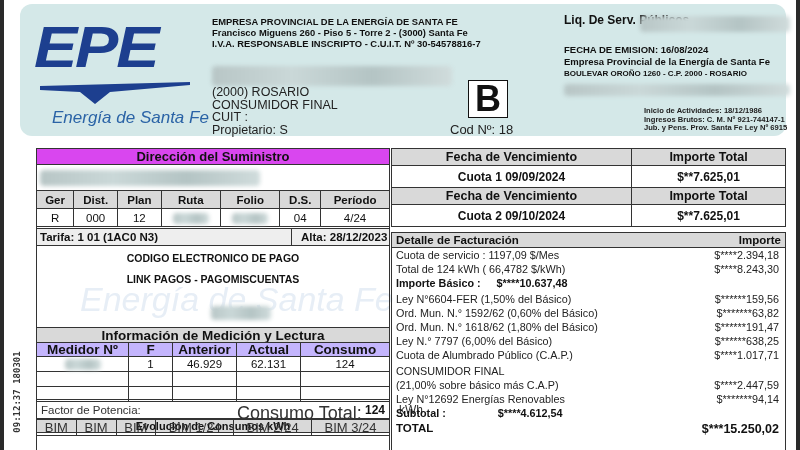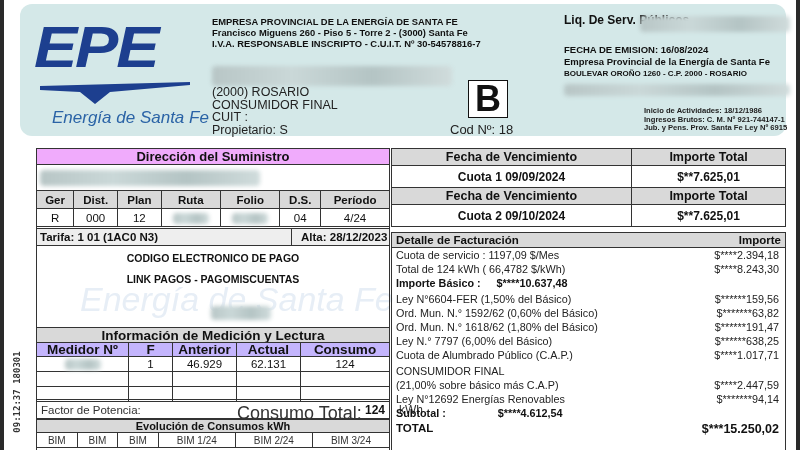--- a/index.html
+++ b/index.html
@@ -29,21 +29,21 @@
   .emis { position: absolute; left: 544px; top: 40px; font-size: 9.5px; font-weight: bold; line-height: 12px; white-space: nowrap; }
   .emis .small { font-size: 8px; }
   .emis-blur { position: absolute; left: 544px; top: 80px; width: 226px; height: 12px; }
   .inicio { position: absolute; left: 624px; top: 103px; font-size: 7.6px; font-weight: bold; line-height: 8.5px; white-space: nowrap; color: #222; }
 
   
   table { border-collapse: collapse; position: absolute; }
   td, th { border: 1px solid #333; padding: 0 3px; white-space: nowrap; }
 
   .left-frame { position: absolute; left: 36px; top: 148px; width: 354px; height: 302px; border: 1px solid #333; border-bottom: none; }
-  .sum-title { position: absolute; left: 36px; top: 148px; width: 354px; height: 17px; background: #f0abfc; border: 1px solid #333; font-size: 13px; font-weight: bold; text-align: center; line-height: 16px; }
+  .sum-title { position: absolute; left: 36px; top: 148px; width: 354px; height: 17px; background: #d946ef; border: 1px solid #333; font-size: 13px; font-weight: bold; text-align: center; line-height: 16px; }
   .sum-blur { position: absolute; left: 40px; top: 170px; width: 220px; height: 16px; }
 
   .meta-table { left: 36px; top: 190px; width: 354px; font-size: 11.5px; }
   .meta-table td { height: 18px; text-align: center; }
   .meta-table tr.hdr td { background: #d9d9d9; font-weight: bold; }
   .cellblur { display: inline-block; width: 36px; height: 11px; vertical-align: middle; }
 
   .tarifa-row { position: absolute; left: 36px; top: 228px; width: 354px; height: 18px; border: 1px solid #333; background: #eee; font-size: 11.5px; font-weight: bold; }
   .tarifa-row .t1 { position: absolute; left: 3px; top: 2px; }
   .tarifa-row .t2 { position: absolute; left: 254px; top: 2px; border-left: 1px solid #333; padding-left: 9px; height: 17px; top: 0; line-height: 17px; }
@@ -58,21 +58,21 @@
   .med-table td { height: 15px; text-align: center; }
   .med-table tr.hdr td { background: #c4b5fd; font-weight: bold; font-size: 13.5px; height: 14px; line-height: 12px; }
 
   .factor { position: absolute; left: 36px; top: 399px; width: 354px; height: 20px; border: 1px solid #333; font-size: 11.5px; color: #333; }
   .factor .f1 { position: absolute; left: 4px; top: 4px; }
   .factor .f2 { position: absolute; left: 200px; top: 3px; font-size: 18px; }
   .factor .f3 { position: absolute; left: 328px; top: 3px; font-weight: bold; color: #111; font-size: 12px; }
   .factor .f4 { position: absolute; left: 362px; top: 3px; font-size: 12px; }
 
   .evo-title { position: absolute; left: 36px; top: 419px; width: 354px; height: 14px; background: #d9d9d9; border: 1px solid #333; text-align: center; font-size: 11px; font-weight: bold; line-height: 13px; }
-  .evo-table { left: 36px; top: 432px; width: 354px; font-size: 10px; color: #333; }
+  .evo-table { left: 36px; top: 419px; width: 354px; font-size: 13px; color: #333; }
   .evo-table td { height: 15px; text-align: center; }
 
   
   .due-table { left: 391px; top: 148px; width: 395px; }
   .due-table td { text-align: center; }
   .due-table tr.hdr td { background: #d9d9d9; font-weight: bold; font-size: 12.5px; height: 17px; }
   .due-table tr.val td { font-weight: bold; font-size: 12px; height: 22px; }
 
   .det-hdr { position: absolute; left: 391px; top: 232px; width: 395px; height: 16px; background: #d9d9d9; border: 1px solid #333; font-size: 11.5px; font-weight: bold; }
   .det-hdr .a { position: absolute; left: 4px; top: 1px; }

